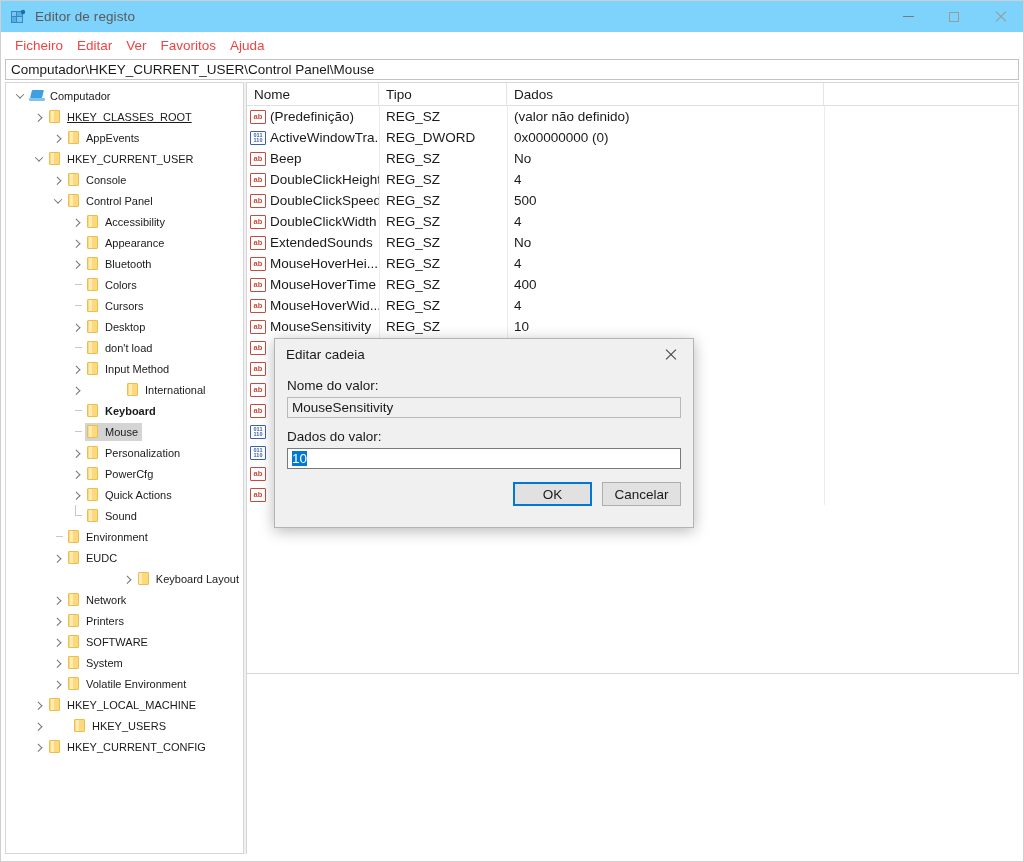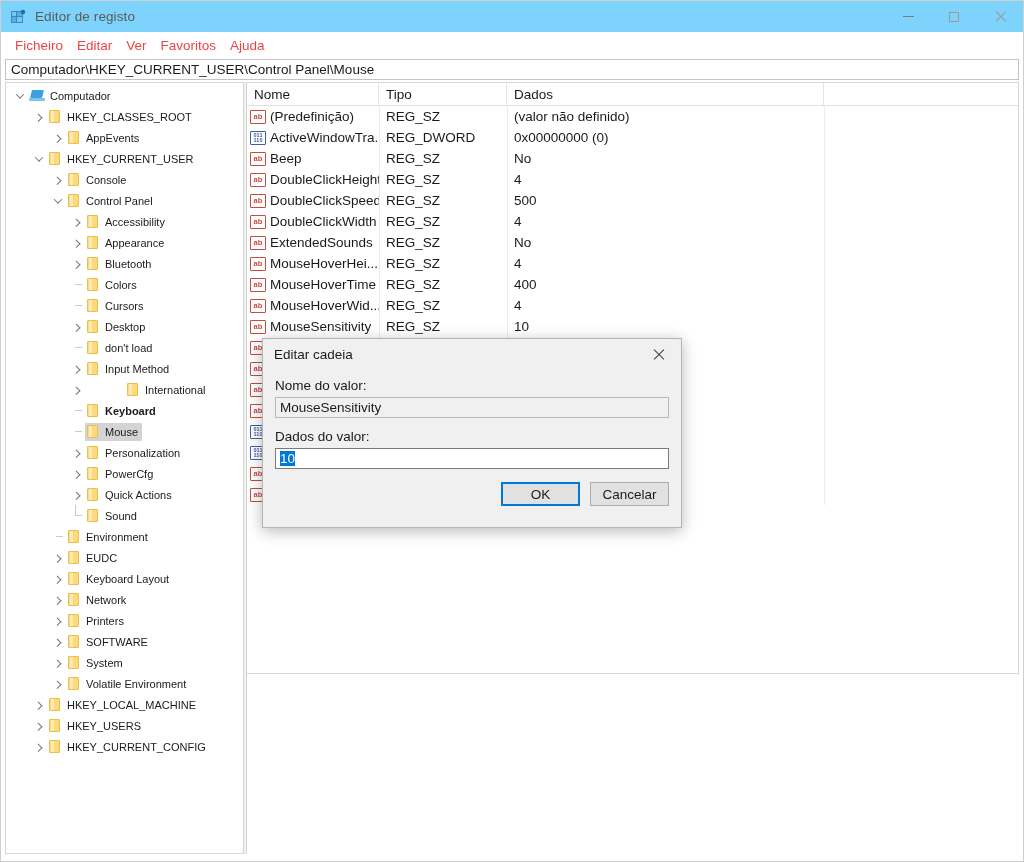--- a/index.html
+++ b/index.html
@@ -343,21 +343,21 @@
   .col-sep {
     position: absolute;
     top: 0; bottom: 0;
     width: 1px;
     background: #ececec;
   }
 
   
   .dialog-shadow {
     position: absolute;
-    left: 261px; top: 337px;
+    left: 273px; top: 337px;
     width: 420px; height: 190px;
     box-shadow: 0 3px 14px rgba(0,0,0,.28);
     background: #f0f0f0;
     border: 1px solid #b4b4b4;
     box-sizing: border-box;
   }
   .dlg-titlebar {
     height: 31px;
     display: flex;
     align-items: center;
@@ -475,21 +475,21 @@
     <div class="tree" id="tree-root">
         <div class="tree-row" style="padding-left: 6px;">
           <div class="twisty open">
             <div class="chev"></div>
           </div>
           <div class="tree-label-box">
             <div class="computer-icon"></div>
             <span>Computador</span>
           </div>
         </div>
-        <div class="tree-row" style="padding-left: 25px;">
+        <div class="tree-row" style="padding-left: 25px; text-decoration: underline;">
           <div class="twisty closed">
             <div class="chev"></div>
           </div>
           <div class="tree-label-box">
             <div class="folder"></div>
             <span>HKEY_CLASSES_ROOT</span>
           </div>
         </div>
         <div class="tree-row" style="padding-left: 44px;">
           <div class="twisty closed">
@@ -673,84 +673,84 @@
         </div>
         <div class="tree-row" style="padding-left: 44px;">
           <div class="twisty closed">
             <div class="chev"></div>
           </div>
           <div class="tree-label-box">
             <div class="folder"></div>
             <span>EUDC</span>
           </div>
         </div>
+        <div class="tree-row" style="padding-left: 44px; justify-content: flex-end;">
+          <div class="twisty closed">
+            <div class="chev"></div>
+          </div>
+          <div class="tree-label-box">
+            <div class="folder"></div>
+            <span>Keyboard Layout</span>
+          </div>
+        </div>
         <div class="tree-row" style="padding-left: 44px;">
           <div class="twisty closed">
             <div class="chev"></div>
           </div>
           <div class="tree-label-box">
             <div class="folder"></div>
-            <span>Keyboard Layout</span>
+            <span>Network</span>
           </div>
         </div>
         <div class="tree-row" style="padding-left: 44px;">
           <div class="twisty closed">
             <div class="chev"></div>
           </div>
           <div class="tree-label-box">
             <div class="folder"></div>
-            <span>Network</span>
+            <span>Printers</span>
           </div>
         </div>
         <div class="tree-row" style="padding-left: 44px;">
           <div class="twisty closed">
             <div class="chev"></div>
           </div>
           <div class="tree-label-box">
             <div class="folder"></div>
-            <span>Printers</span>
+            <span>SOFTWARE</span>
           </div>
         </div>
         <div class="tree-row" style="padding-left: 44px;">
           <div class="twisty closed">
             <div class="chev"></div>
           </div>
           <div class="tree-label-box">
             <div class="folder"></div>
-            <span>SOFTWARE</span>
+            <span>System</span>
           </div>
         </div>
         <div class="tree-row" style="padding-left: 44px;">
           <div class="twisty closed">
             <div class="chev"></div>
           </div>
           <div class="tree-label-box">
             <div class="folder"></div>
-            <span>System</span>
-          </div>
-        </div>
-        <div class="tree-row" style="padding-left: 44px;">
-          <div class="twisty closed">
-            <div class="chev"></div>
-          </div>
-          <div class="tree-label-box">
-            <div class="folder"></div>
             <span>Volatile Environment</span>
           </div>
         </div>
         <div class="tree-row" style="padding-left: 25px;">
           <div class="twisty closed">
             <div class="chev"></div>
           </div>
           <div class="tree-label-box">
             <div class="folder"></div>
             <span>HKEY_LOCAL_MACHINE</span>
           </div>
         </div>
-        <div class="tree-row" style="padding-left: 25px;">
+        <div class="tree-row" style="padding-left: 25px; gap: 25px;">
           <div class="twisty closed">
             <div class="chev"></div>
           </div>
           <div class="tree-label-box">
             <div class="folder"></div>
             <span>HKEY_USERS</span>
           </div>
         </div>
         <div class="tree-row" style="padding-left: 25px;">
           <div class="twisty closed">

